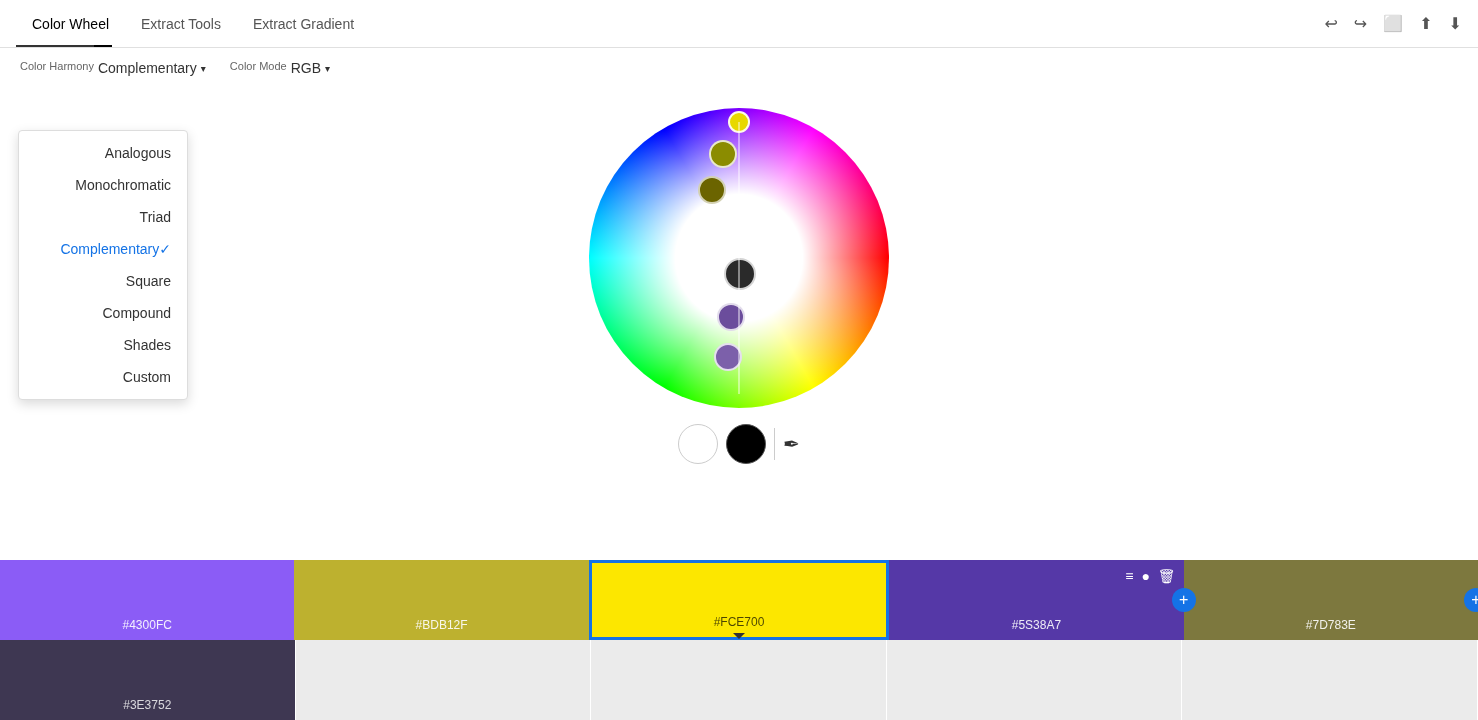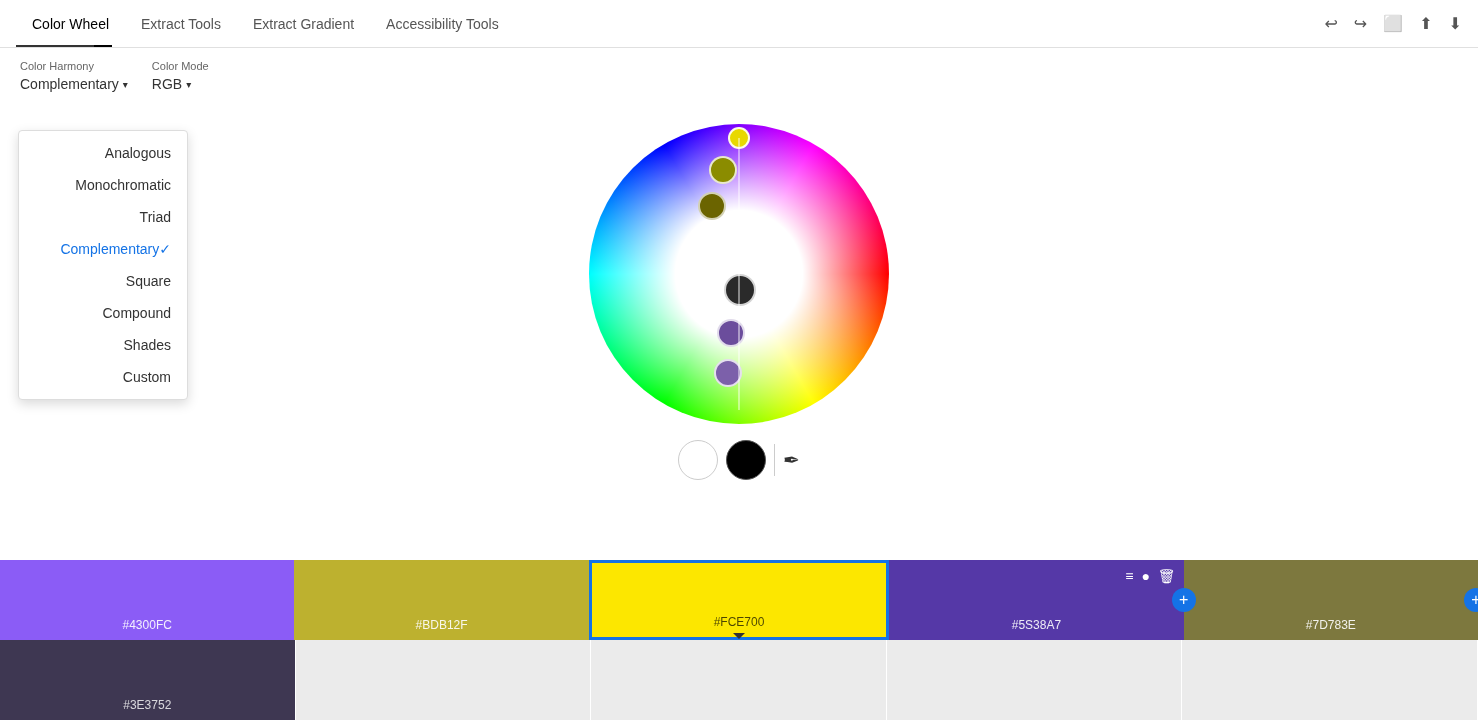--- a/index.html
+++ b/index.html
@@ -49,21 +49,21 @@
 
     
     .controls-area {
       display: flex;
       align-items: center;
       padding: 12px 20px;
       gap: 24px;
     }
     .control-group {
       display: flex;
-      flex-direction: column;
+      flex-direction: row;
       gap: 4px;
       justify-content: flex-end;
     }
     .control-label {
       font-size: 11px;
       color: #666;
     }
     .control-select {
       display: flex;
       align-items: center;
@@ -254,21 +254,20 @@
     }
   </style>
 </head>
 <body>
 
 <div class="top-nav">
   <div class="nav-tabs-container">
     <div class="nav-tab active">Color Wheel</div>
     <div class="nav-tab">Extract Tools</div>
     <div class="nav-tab">Extract Gradient</div>
-    <div class="nav-tab">Accessibility Tools</div>
     <div class="active-tab-underline"></div>
   </div>
   <div class="top-nav-icons">
     <span class="top-nav-icon">↩</span>
     <span class="top-nav-icon">↪</span>
     <span class="top-nav-icon">⬜</span>
     <span class="top-nav-icon">⬆</span>
     <span class="top-nav-icon">⬇</span>
   </div>
 </div>

